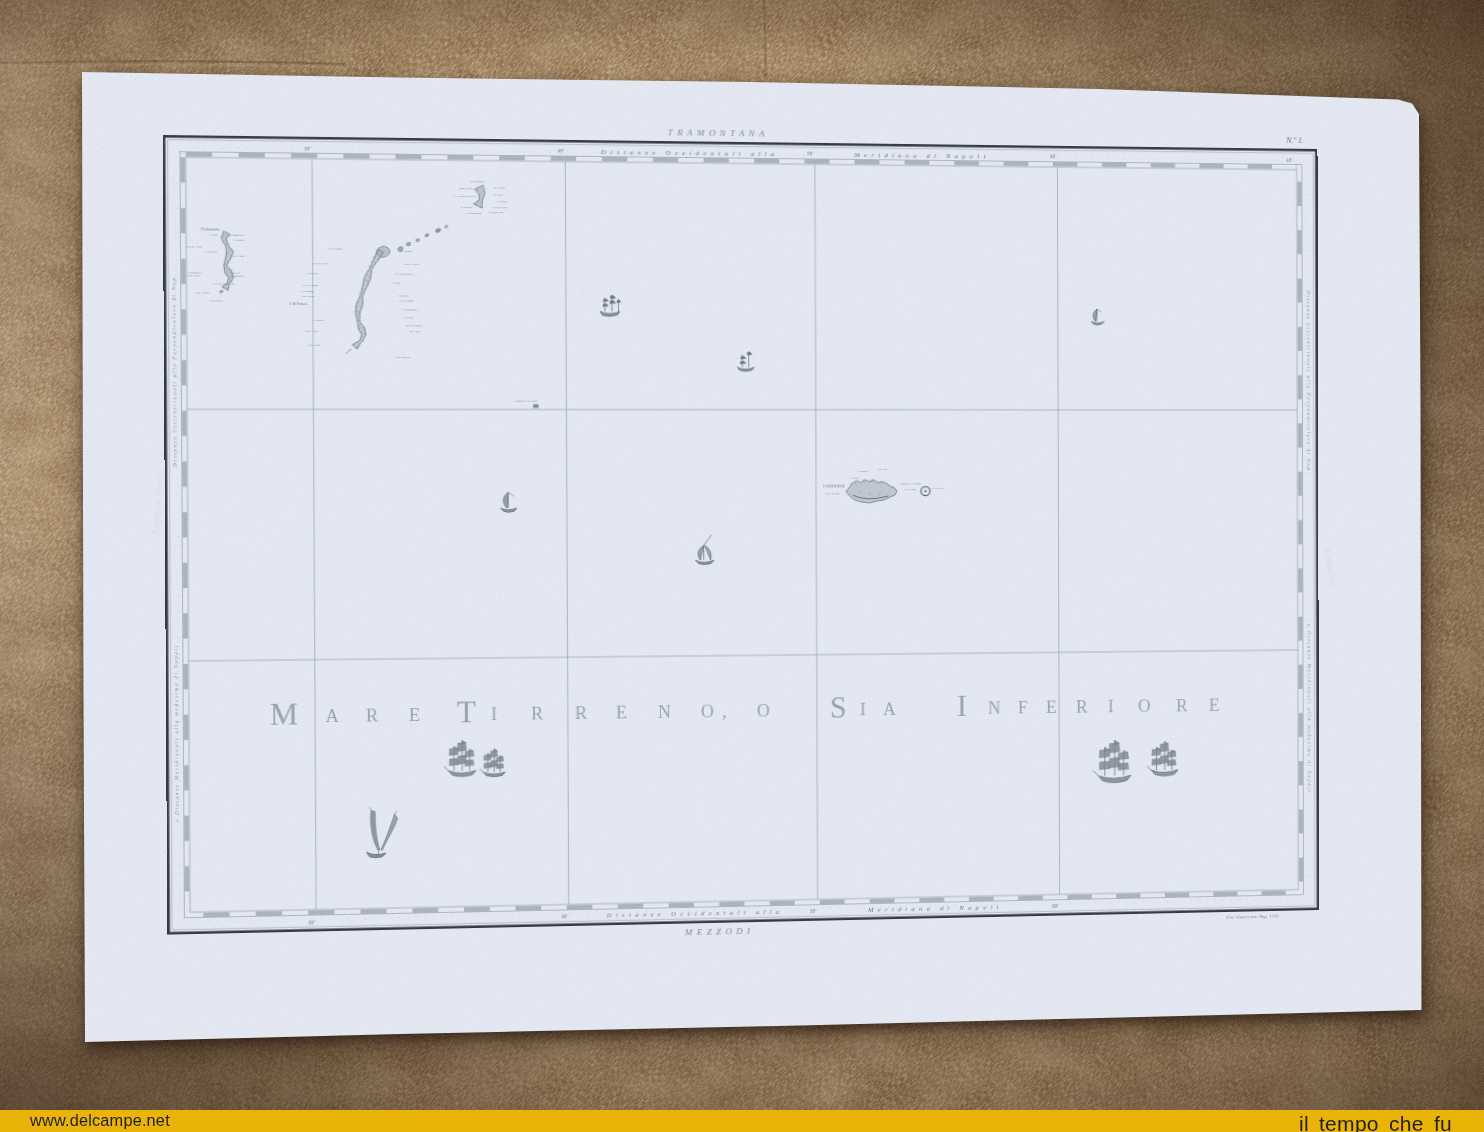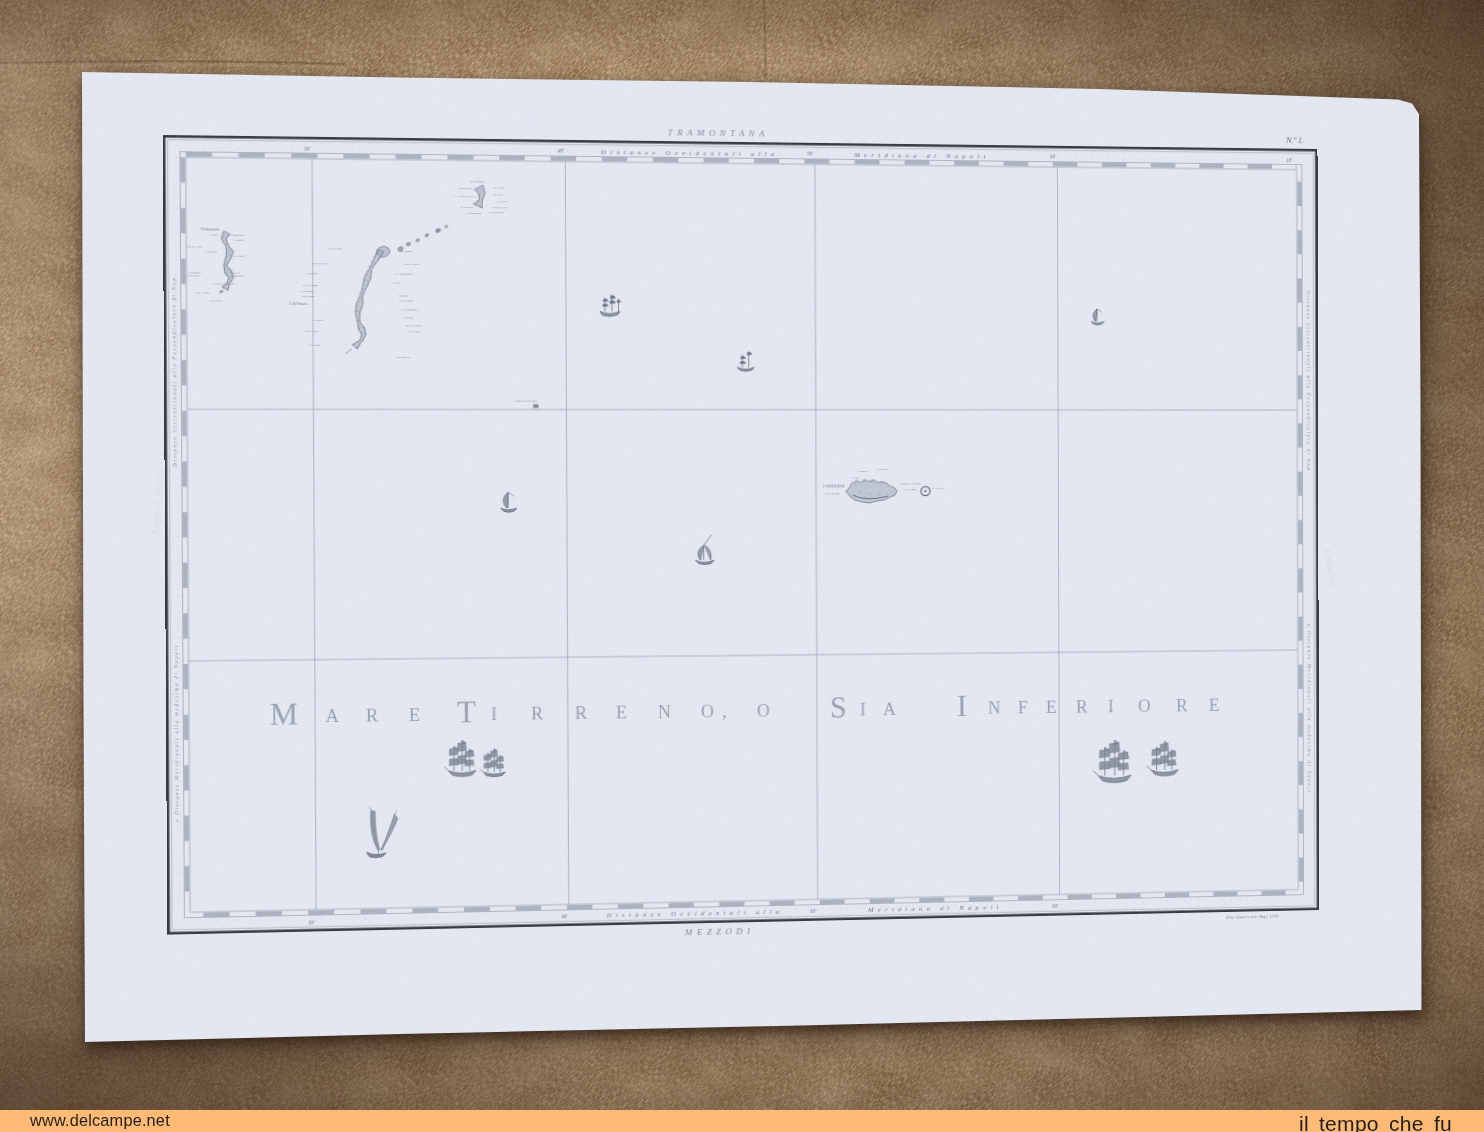--- a/index.html
+++ b/index.html
@@ -10,21 +10,21 @@
 radial-gradient(circle at 100% 100%,rgba(38,22,10,0.3),rgba(0,0,0,0) 28%),
 radial-gradient(circle at 0% 0%,rgba(55,33,16,0.22),rgba(0,0,0,0) 26%),
 linear-gradient(to bottom,rgba(56,33,16,0.26),rgba(0,0,0,0) 6%,rgba(0,0,0,0) 84%,rgba(48,28,14,0.32) 100%),
 linear-gradient(to right,rgba(226,205,185,0.16),rgba(0,0,0,0) 14%,rgba(0,0,0,0) 90%,rgba(56,34,17,0.22) 100%);}
 
 #shadowwrap{position:absolute;inset:0;filter:drop-shadow(1px 6px 6px rgba(35,19,9,0.65)) drop-shadow(7px 12px 16px rgba(35,19,9,0.38));}
 #papershadow{position:absolute;inset:0;
 clip-path:polygon(82px 72px,400px 77.5px,750px 82px,1100px 89px,1398px 99.5px,1412px 103.5px,1419px 114px,1420.5px 400px,1421.5px 1010px,1000px 1020.5px,800px 1025.5px,400px 1034px,85px 1042px,83.5px 700px,82.5px 300px);
 background:#e4e9f3;}
 #print{position:absolute;left:0;top:0;width:1160px;height:800px;transform-origin:0 0;transform:matrix3d(1.05330597,0.01859472,0,4.37969817e-05,0.00640396,1.00245499,0,3.16176790e-06,0,0,1,0,162.6000,135.0000,0,1);}
-#bar{position:absolute;left:0;top:1110px;width:1484px;height:22px;background:#fdba74;color:#1f1f1f;font-size:16.3px}
+#bar{position:absolute;left:0;top:1110px;width:1484px;height:22px;background:#eab308;color:#1f1f1f;font-size:16.3px}
 #bar .l{position:absolute;left:30px;top:1px;letter-spacing:0.2px}
 #bar .r{position:absolute;right:32px;top:2px;font-size:21px;word-spacing:4px;letter-spacing:0.3px}
 .grain{position:absolute;inset:0;pointer-events:none}
 </style></head>
 <body>
 <div id="scene">
 
 <div id="burlap"></div>
 
 <svg class="grain" width="1484" height="1132" xmlns="http://www.w3.org/2000/svg">

